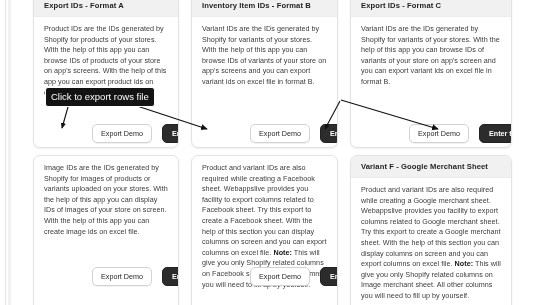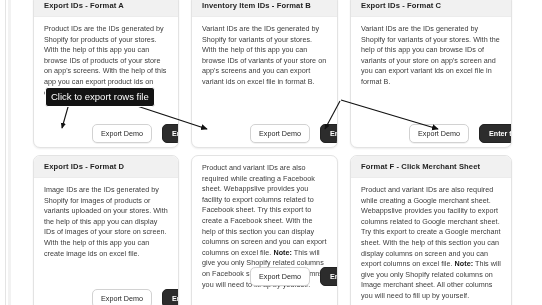--- a/index.html
+++ b/index.html
@@ -154,21 +154,20 @@
     <div class="card-body">
       <div class="card-text">Variant IDs are the IDs generated by Shopify for variants of your stores. With the help of this app you can browse IDs of variants of your store on app's screen and you can export variant ids on excel file in format B.</div>
       <div class="card-actions">
         <button class="btn-demo">Export Demo</button>
         <button class="btn-all">Enter to Export All</button>
       </div>
     </div>
   </div>
 
   <div class="card" style="left:33px; top:155px; width:146px; height:158px;">
-    <div class="card-header">Export IDs - Format D</div>
     <div class="card-body">
       <div class="card-text">Image IDs are the IDs generated by Shopify for images of products or variants uploaded on your stores. With the help of this app you can display IDs of images of your store on screen. With the help of this app you can create image ids on excel file.</div>
       <div class="card-actions">
         <button class="btn-demo">Export Demo</button>
         <button class="btn-all">Enter to Export All</button>
       </div>
     </div>
   </div>
 
   <div class="card" style="left:191px; top:155px; width:147px; height:158px;">
@@ -178,21 +177,21 @@
         <span class="note-label">Note:</span><span> This will give you only Shopify related columns on Facebook sheet. All other columns you will need to fill up by yourself.</span>
       </div>
       <div class="card-actions">
         <button class="btn-demo">Export Demo</button>
         <button class="btn-all">Enter to Export All</button>
       </div>
     </div>
   </div>
 
   <div class="card" style="left:350px; top:155px; width:162px; height:158px;">
-    <div class="card-header">Format F - Click Merchant Sheet</div>
+    <div class="card-header">Variant F - Google Merchant Sheet</div>
     <div class="card-body">
       <div class="card-text">
         <span>Product and variant IDs are also required while creating a Google merchant sheet. Webappslive provides you facility to export columns related to Google merchant sheet. Try this export to create a Google merchant sheet. With the help of this section you can display columns on screen and you can export columns on excel file.</span>
         <span class="note-label">Note:</span><span> This will give you only Shopify related columns on Image merchant sheet. All other columns you will need to fill up by yourself.</span>
       </div>
 
     </div>
   </div>
 
   <svg class="anno-svg" viewBox="0 0 542 305" xmlns="http://www.w3.org/2000/svg">

